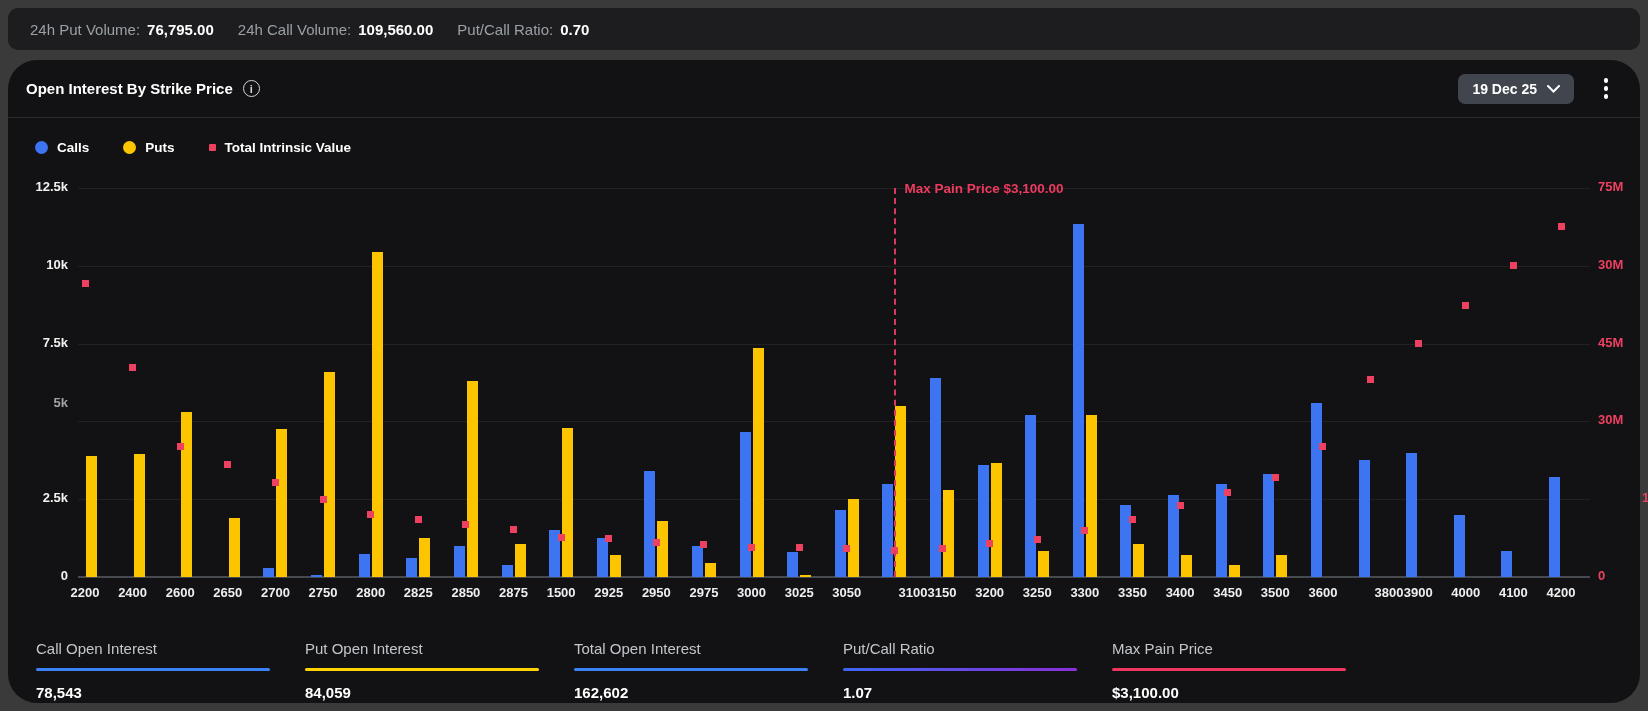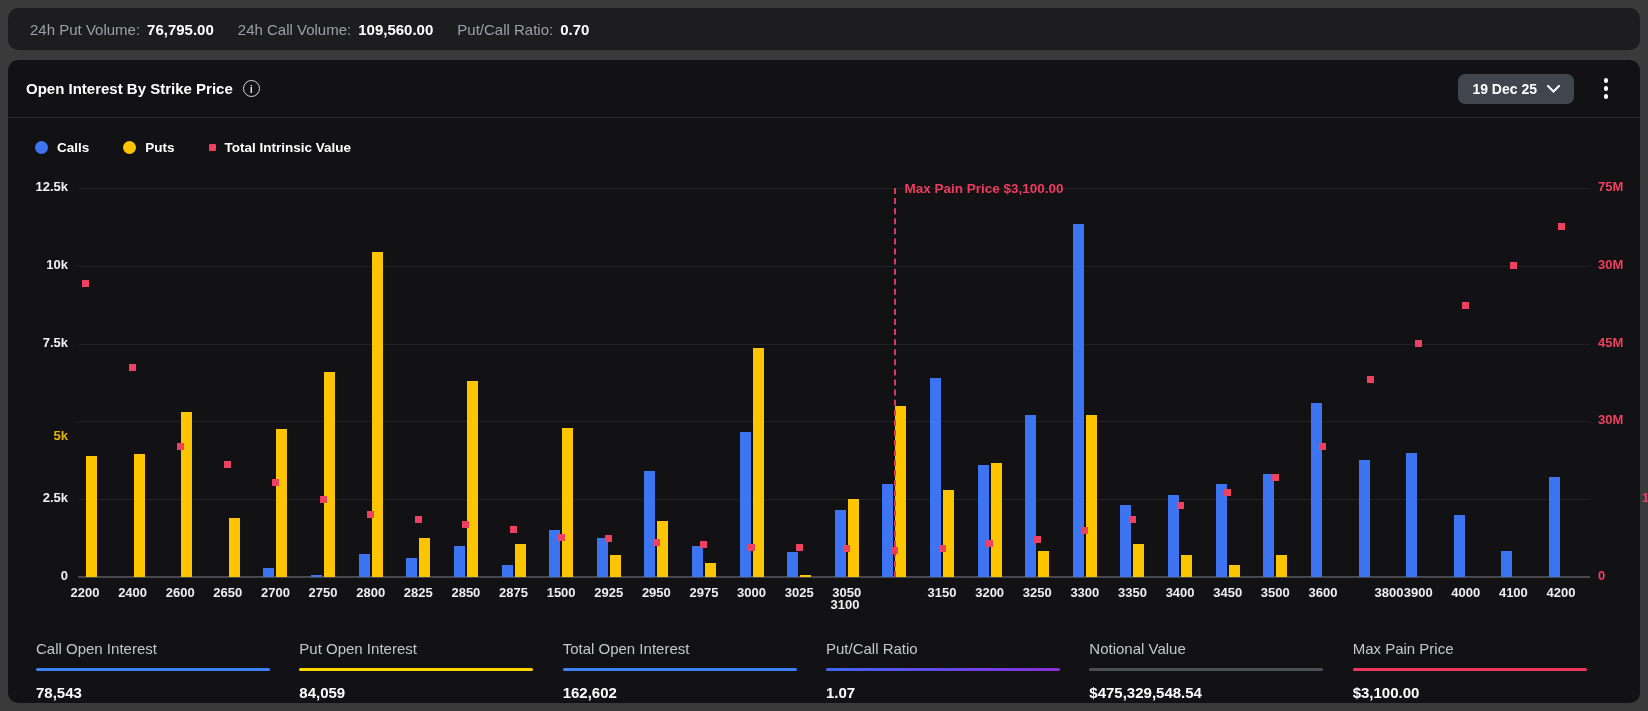--- a/index.html
+++ b/index.html
@@ -4,21 +4,21 @@
 <style>
   * { box-sizing: border-box; margin: 0; padding: 0; }
   html,body { width: 1648px; height: 711px; background: #3a3a3a; font-family: "Liberation Sans", sans-serif; overflow: hidden; }
   .card { position: absolute; background: #141414; border-radius: 10px; }
   
   #top-bar { left: 8px; top: 8px; width: 1632px; height: 42px; background: #1d1d1f; display: flex; align-items: center; padding: 0 22px; gap: 24px; }
   .tstat { display: flex; align-items: baseline; gap: 7px; font-size: 15px; text-align: right; }
   .tstat .lbl { color: #9aa0a6; }
   .tstat .val { color: #ffffff; font-weight: 700; }
   
-  #panel { left: 8px; top: 60px; width: 1632px; height: 643px; background: #121214; }
+  #panel { left: 8px; top: 60px; width: 1632px; height: 643px; background: #121214; border-radius: 29px; }
   #panel-header { position: absolute; left: 0; top: 0; width: 100%; height: 58px; display: flex; align-items: center; padding: 0 24px 0 18px; border-bottom: 1px solid #2b2b2d; }
   #panel-title { color: #fff; font-size: 15px; font-weight: 700; }
   .info-ic { width: 17px; height: 17px; border: 1.5px solid #d6d6d6; border-radius: 50%; color: #d6d6d6; font-size: 11px; display: inline-flex; align-items: center; justify-content: center; margin-left: 10px; font-weight: 700; }
   #header-spacer { flex: 1; }
   #expiry-btn { height: 30px; padding: 0 14px; background: #41454d; border: none; border-radius: 7px; color: #fff; font-weight: 700; font-size: 14px; display: flex; align-items: center; gap: 10px; cursor: pointer; font-family: inherit; }
   #kebab { width: 20px; height: 30px; margin-left: 22px; display: flex; flex-direction: column; align-items: center; justify-content: center; gap: 3.5px; cursor: pointer; }
   #kebab i { width: 4.5px; height: 4.5px; border-radius: 50%; background: #fff; }
   
   #legend { position: absolute; left: 27px; top: 80px; display: flex; align-items: center; gap: 34px; }
   .leg-item { display: flex; align-items: center; gap: 9px; color: #fff; font-size: 13.5px; font-weight: 700; cursor: pointer; }
@@ -97,21 +97,21 @@
       <div class="gridline" style="top: 0px;"></div>
       <div class="ytick-l" style="top: -9px; color: rgb(241, 241, 241);">12.5k</div>
       <div class="ytick-r" style="top: -9px; color: rgb(238, 64, 97);">75M</div>
       <div class="gridline" style="top: 77.8px;"></div>
       <div class="ytick-l" style="top: 68.8px; color: rgb(241, 241, 241);">10k</div>
       <div class="ytick-r" style="top: 68.8px; color: rgb(238, 64, 97);">30M</div>
       <div class="gridline" style="top: 155.6px;"></div>
       <div class="ytick-l" style="top: 146.6px; color: rgb(241, 241, 241);">7.5k</div>
       <div class="ytick-r" style="top: 146.6px; color: rgb(238, 64, 97);">45M</div>
       <div class="gridline" style="top: 233.4px;"></div>
-      <div class="ytick-l" style="top: 240px; color: #eab308; text-align: right;">5k</div>
+      <div class="ytick-l" style="top: 207px; color: #a3a3a3; text-align: right;">5k</div>
       <div class="ytick-r" style="top: 224.4px; color: rgb(238, 64, 97);">30M</div>
       <div class="gridline" style="top: 311.2px;"></div>
       <div class="ytick-l" style="top: 302.2px; color: rgb(241, 241, 241);">2.5k</div>
       <div class="ytick-r" style="top: 302.2px; color: rgb(238, 64, 97); margin-left: 44px;">15M</div>
       <div class="gridline" style="top: 389px;"></div>
       <div class="ytick-l" style="top: 380px; color: rgb(241, 241, 241);">0</div>
       <div class="ytick-r" style="top: 380px; color: rgb(238, 64, 97);">0</div>
       <div class="axis-base"></div>
       <div class="bar" style="left: 78px; top: 267.632px; height: 121.368px; background: rgb(253, 197, 0);"></div>
       <div class="dot" style="left: 73.5px; top: 92.4533px; background: rgb(238, 64, 97);"></div>
@@ -173,21 +173,21 @@
       <div class="bar" style="left: 792.194px; top: 387.133px; height: 1.8672px; background: rgb(253, 197, 0);"></div>
       <div class="dot" style="left: 787.694px; top: 356.455px; background: rgb(238, 64, 97);"></div>
       <div class="xtick" style="left: 768.194px;">3025</div>
       <div class="bar" style="left: 826.806px; top: 322.092px; height: 66.908px; background: rgb(60, 116, 241);"></div>
       <div class="bar" style="left: 839.806px; top: 311.2px; height: 77.8px; background: rgb(253, 197, 0);"></div>
       <div class="dot" style="left: 835.306px; top: 357.492px; background: rgb(238, 64, 97);"></div>
       <div class="xtick" style="left: 815.806px;">3050</div>
       <div class="bar" style="left: 874.419px; top: 295.64px; height: 93.36px; background: rgb(60, 116, 241);"></div>
       <div class="bar" style="left: 887.419px; top: 217.84px; height: 171.16px; background: rgb(253, 197, 0);"></div>
       <div class="dot" style="left: 882.919px; top: 358.529px; background: rgb(238, 64, 97);"></div>
-      <div class="xtick" style="left: 814px; margin-top: 12px;">3100</div>
+      <div class="xtick" style="left: 882px;">3100</div>
       <div class="bar" style="left: 922.032px; top: 189.832px; height: 199.168px; background: rgb(60, 116, 241);"></div>
       <div class="bar" style="left: 935.032px; top: 301.864px; height: 87.136px; background: rgb(253, 197, 0);"></div>
       <div class="dot" style="left: 930.532px; top: 357.492px; background: rgb(238, 64, 97);"></div>
       <div class="xtick" style="left: 911.032px;">3150</div>
       <div class="bar" style="left: 969.645px; top: 276.968px; height: 112.032px; background: rgb(60, 116, 241);"></div>
       <div class="bar" style="left: 982.645px; top: 275.412px; height: 113.588px; background: rgb(253, 197, 0);"></div>
       <div class="dot" style="left: 978.145px; top: 352.305px; background: rgb(238, 64, 97);"></div>
       <div class="xtick" style="left: 958.645px;">3200</div>
       <div class="bar" style="left: 1017.26px; top: 227.176px; height: 161.824px; background: rgb(60, 116, 241);"></div>
       <div class="bar" style="left: 1030.26px; top: 362.548px; height: 26.452px; background: rgb(253, 197, 0);"></div>
@@ -250,23 +250,18 @@
       <div class="stitle">Total Open Interest</div>
       <div class="sline" style="background: rgb(59, 130, 246);"></div>
       <div class="sval">162,602</div>
     </div>
     <div class="scol">
       <div class="stitle">Put/Call Ratio</div>
       <div class="sline" style="background: linear-gradient(90deg, rgb(63, 102, 245), rgb(138, 47, 216));"></div>
       <div class="sval">1.07</div>
     </div>
     <div class="scol">
-      <div class="stitle">Notional Value</div>
-      <div class="sline" style="background: rgb(75, 80, 86);"></div>
-      <div class="sval">$475,329,548.54</div>
-    </div>
-    <div class="scol">
       <div class="stitle">Max Pain Price</div>
       <div class="sline" style="background: rgb(240, 53, 94);"></div>
       <div class="sval">$3,100.00</div>
     </div>
   </div>
 </div>
 
 </body></html>

